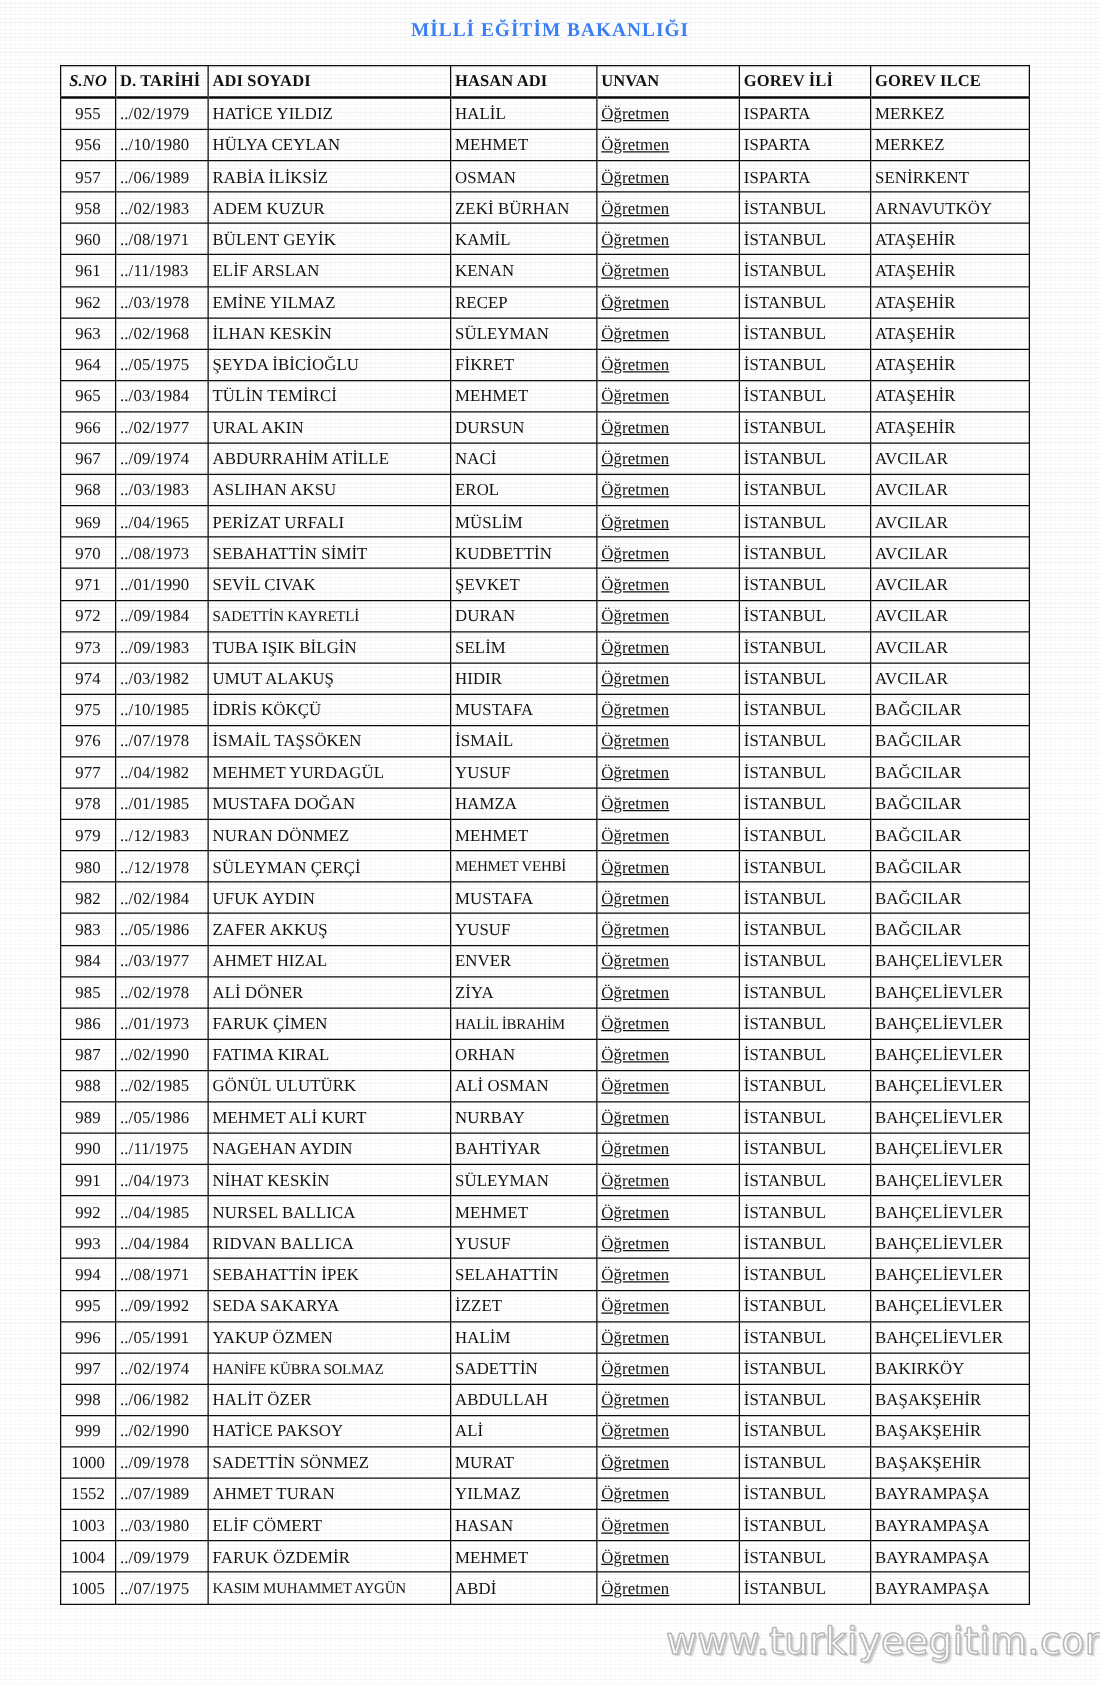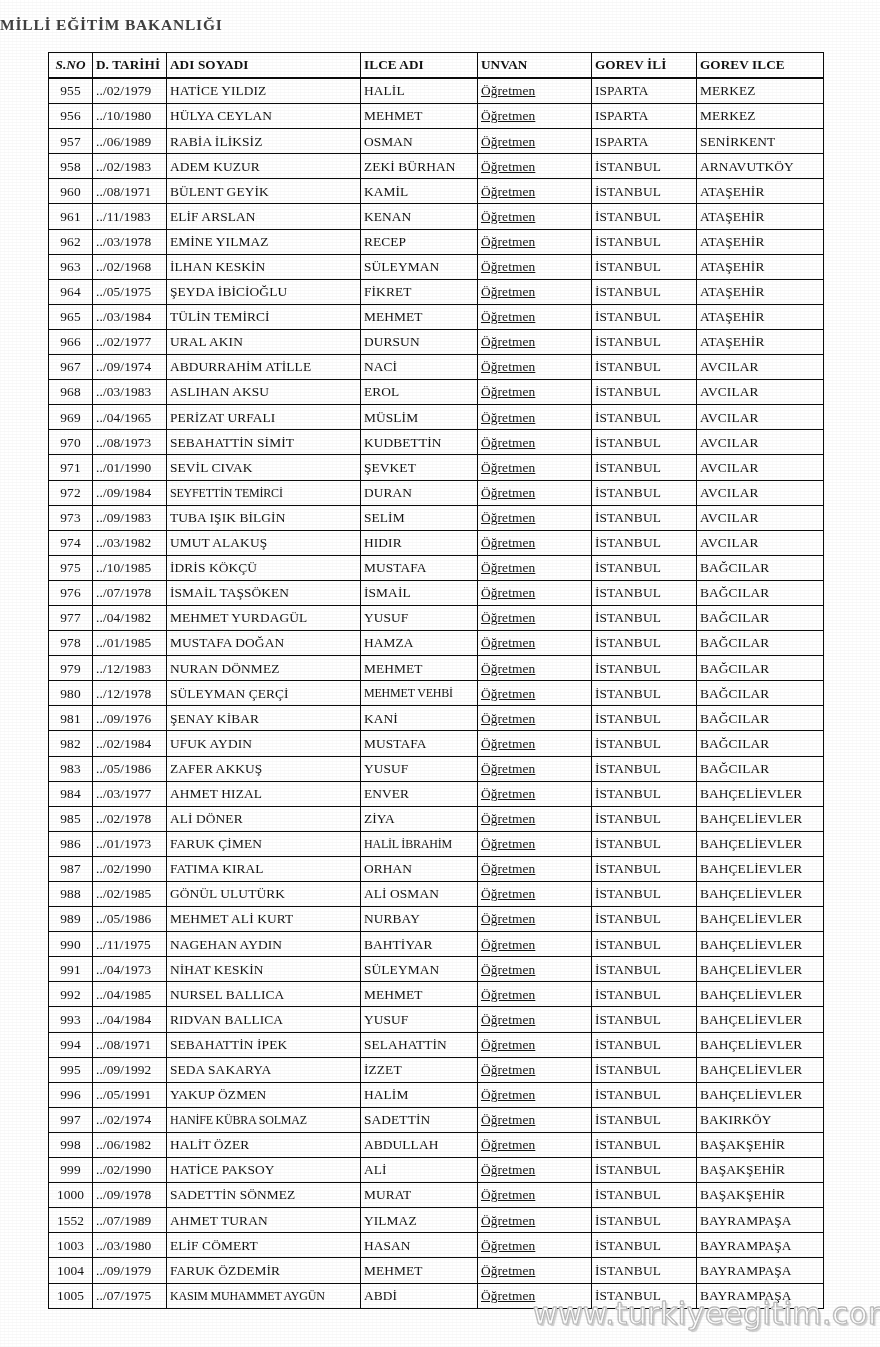--- a/index.html
+++ b/index.html
@@ -24,25 +24,26 @@
     height: 1347px;
     box-sizing: border-box;
   }
 
   
   .doc-title {
     position: absolute;
     left: 0;
     top: 16px;
     width: 880px;
+    text-align: center;
     font-family: "Liberation Serif", "DejaVu Serif", serif;
     font-weight: bold;
     font-size: 15.5px;
     letter-spacing: 0.8px;
-    color: #404040;
+    color: #3b82f6;
   }
 
   
   .table-wrap {
     position: absolute;
     left: 48px;
     top: 52px;
     width: 775px;
   }
 
@@ -163,21 +164,21 @@
         <col class="c-father">
           <col class="c-title">
           <col class="c-city">
           <col class="c-dist">
       </colgroup>
       <thead>
         <tr>
           <th class="c-sno">S.NO</th>
           <th class="c-date">D. TARİHİ</th>
           <th class="c-name">ADI SOYADI</th>
-          <th class="c-father">ILCE ADI</th>
+          <th class="c-father">HASAN ADI</th>
           <th class="c-title">UNVAN</th>
           <th class="c-city">GOREV İLİ</th>
           <th class="c-dist">GOREV ILCE</th>
         </tr>
       </thead>
       <tbody id="table-body">
           <tr>
             <td class="c-sno">955</td>
             <td class="c-date">../02/1979</td>
             <td class="c-name">HATİCE YILDIZ</td>
@@ -317,21 +318,21 @@
             <td class="c-date">../01/1990</td>
             <td class="c-name">SEVİL CIVAK</td>
             <td class="c-father">ŞEVKET</td>
             <td class="c-title">Öğretmen</td>
             <td class="c-city">İSTANBUL</td>
             <td class="c-dist">AVCILAR</td>
           </tr>
           <tr>
             <td class="c-sno">972</td>
             <td class="c-date">../09/1984</td>
-            <td class="c-name long">SEYFETTİN TEMİRCİ</td>
+            <td class="c-name long">SADETTİN KAYRETLİ</td>
             <td class="c-father">DURAN</td>
             <td class="c-title">Öğretmen</td>
             <td class="c-city">İSTANBUL</td>
             <td class="c-dist">AVCILAR</td>
           </tr>
           <tr>
             <td class="c-sno">973</td>
             <td class="c-date">../09/1983</td>
             <td class="c-name">TUBA IŞIK BİLGİN</td>
             <td class="c-father">SELİM</td>
@@ -396,29 +397,20 @@
           <tr>
             <td class="c-sno">980</td>
             <td class="c-date">../12/1978</td>
             <td class="c-name">SÜLEYMAN ÇERÇİ</td>
             <td class="c-father long">MEHMET VEHBİ</td>
             <td class="c-title">Öğretmen</td>
             <td class="c-city">İSTANBUL</td>
             <td class="c-dist">BAĞCILAR</td>
           </tr>
           <tr>
-            <td class="c-sno">981</td>
-            <td class="c-date">../09/1976</td>
-            <td class="c-name">ŞENAY KİBAR</td>
-            <td class="c-father">KANİ</td>
-            <td class="c-title">Öğretmen</td>
-            <td class="c-city">İSTANBUL</td>
-            <td class="c-dist">BAĞCILAR</td>
-          </tr>
-          <tr>
             <td class="c-sno">982</td>
             <td class="c-date">../02/1984</td>
             <td class="c-name">UFUK AYDIN</td>
             <td class="c-father">MUSTAFA</td>
             <td class="c-title">Öğretmen</td>
             <td class="c-city">İSTANBUL</td>
             <td class="c-dist">BAĞCILAR</td>
           </tr>
           <tr>
             <td class="c-sno">983</td>

